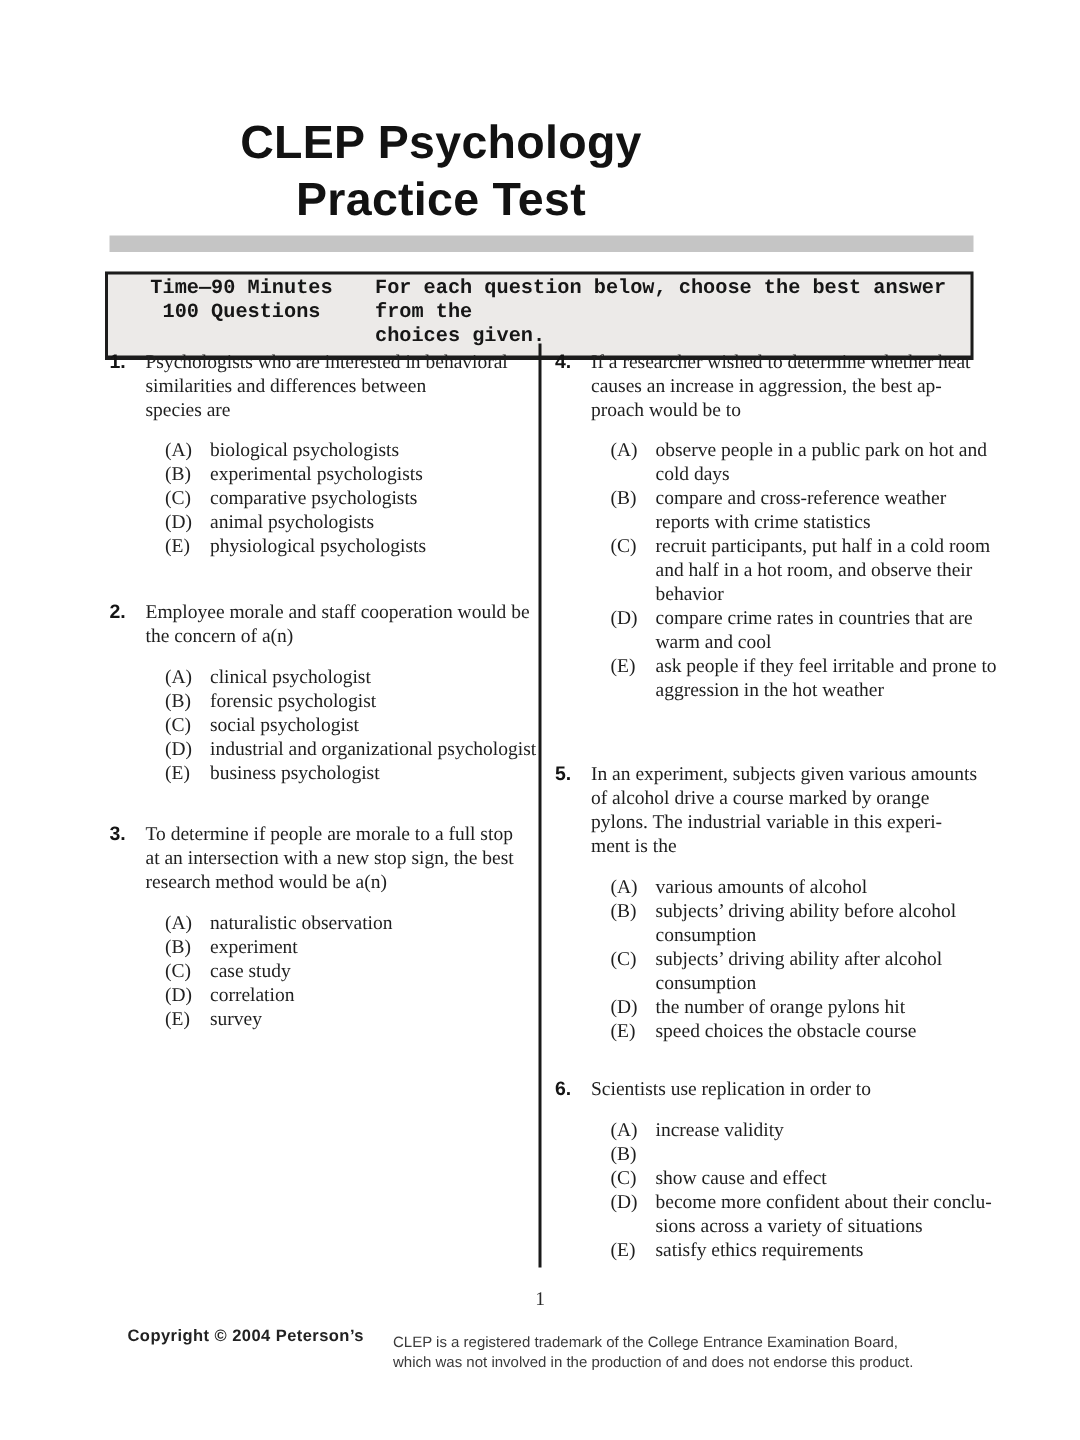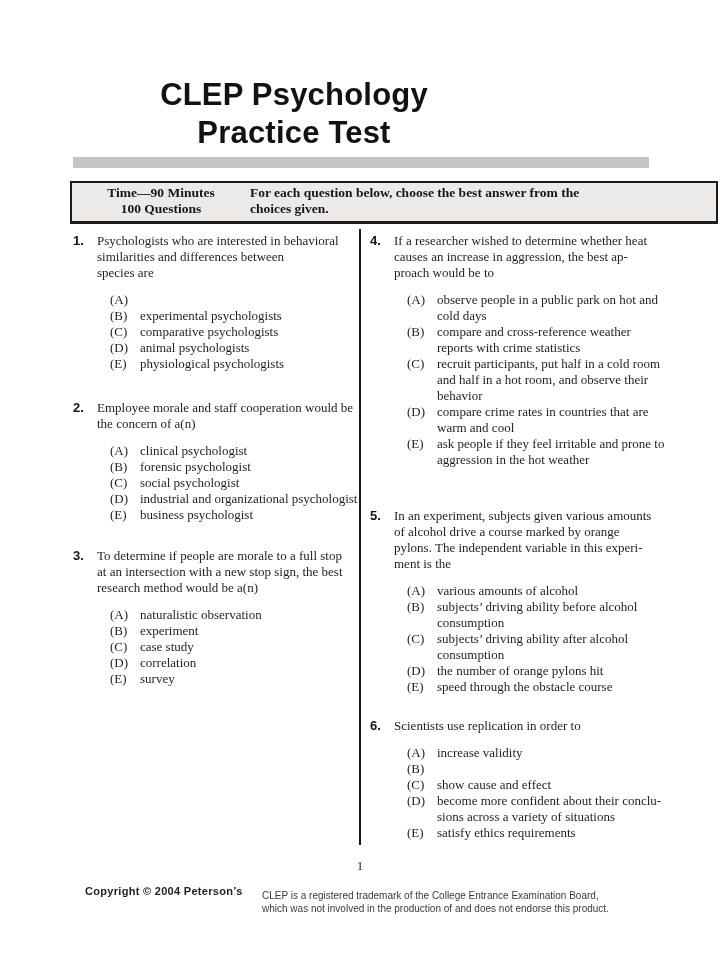--- a/index.html
+++ b/index.html
@@ -13,25 +13,25 @@
     font-family:"Liberation Sans", sans-serif; font-weight:bold;
     font-size:31px; line-height:38px; color:#121212; letter-spacing:0.2px;
   }
   
   .gray-bar {
     position:absolute; left:73px; top:157px; width:576px; height:11px;
     background:#c5c5c5;
   }
   
   .exam-box {
-    position:absolute; left:70px; top:181px; width:648px;
+    position:absolute; left:70px; top:181px; width:579px;
     box-sizing:border-box; background:#eceae8;
     border:2px solid #1c1c1c; border-bottom-width:3px;
     display:flex; padding:2px 0 4px 0;
-    font-family:Liberation Serif, serif; font-weight:bold;
+    font-family:Liberation Mono, monospace; font-weight:bold;
     font-size:13.5px; line-height:16px; color:#161616;
   }
   .exam-box .time-cell { width:178px; text-align:center; }
   .exam-box .instr-cell { flex:1; white-space:pre-line; padding-right:6px; }
   
   .divider {
     position:absolute; left:359px; top:229px; width:2px; height:616px;
     background:#1a1a1a;
   }
   .col { position:absolute; top:0; }
@@ -93,20 +93,21 @@
     <div class="question" style="top:233px">
       <div class="qhead">
         <span class="qnum">1.</span>
         <div class="qtext">Psychologists who are interested in behavioral
 similarities and differences between
 species are</div>
       </div>
       <div class="opts">
         <div class="opt">
             <span class="letter">(A)</span>
+            <div class="otext">biological psychologists</div>
           </div>
         <div class="opt">
             <span class="letter">(B)</span>
             <div class="otext">experimental psychologists</div>
           </div>
         <div class="opt">
             <span class="letter">(C)</span>
             <div class="otext">comparative psychologists</div>
           </div>
         <div class="opt">
@@ -220,21 +221,21 @@
 aggression in the hot weather</div>
           </div>
       </div>
     </div>
 
     <div class="question" style="top:508px">
       <div class="qhead">
         <span class="qnum">5.</span>
         <div class="qtext">In an experiment, subjects given various amounts
 of alcohol drive a course marked by orange
-pylons. The independent variable in this experi-
+pylons. The industrial variable in this experi-
 ment is the</div>
       </div>
       <div class="opts">
         <div class="opt">
             <span class="letter">(A)</span>
             <div class="otext">various amounts of alcohol</div>
           </div>
         <div class="opt">
             <span class="letter">(B)</span>
             <div class="otext">subjects’ driving ability before alcohol
@@ -244,21 +245,21 @@
             <span class="letter">(C)</span>
             <div class="otext">subjects’ driving ability after alcohol
 consumption</div>
           </div>
         <div class="opt">
             <span class="letter">(D)</span>
             <div class="otext">the number of orange pylons hit</div>
           </div>
         <div class="opt">
             <span class="letter">(E)</span>
-            <div class="otext">speed through the obstacle course</div>
+            <div class="otext">speed choices the obstacle course</div>
           </div>
       </div>
     </div>
 
     <div class="question" style="top:718px">
       <div class="qhead">
         <span class="qnum">6.</span>
         <div class="qtext">Scientists use replication in order to</div>
       </div>
       <div class="opts">

